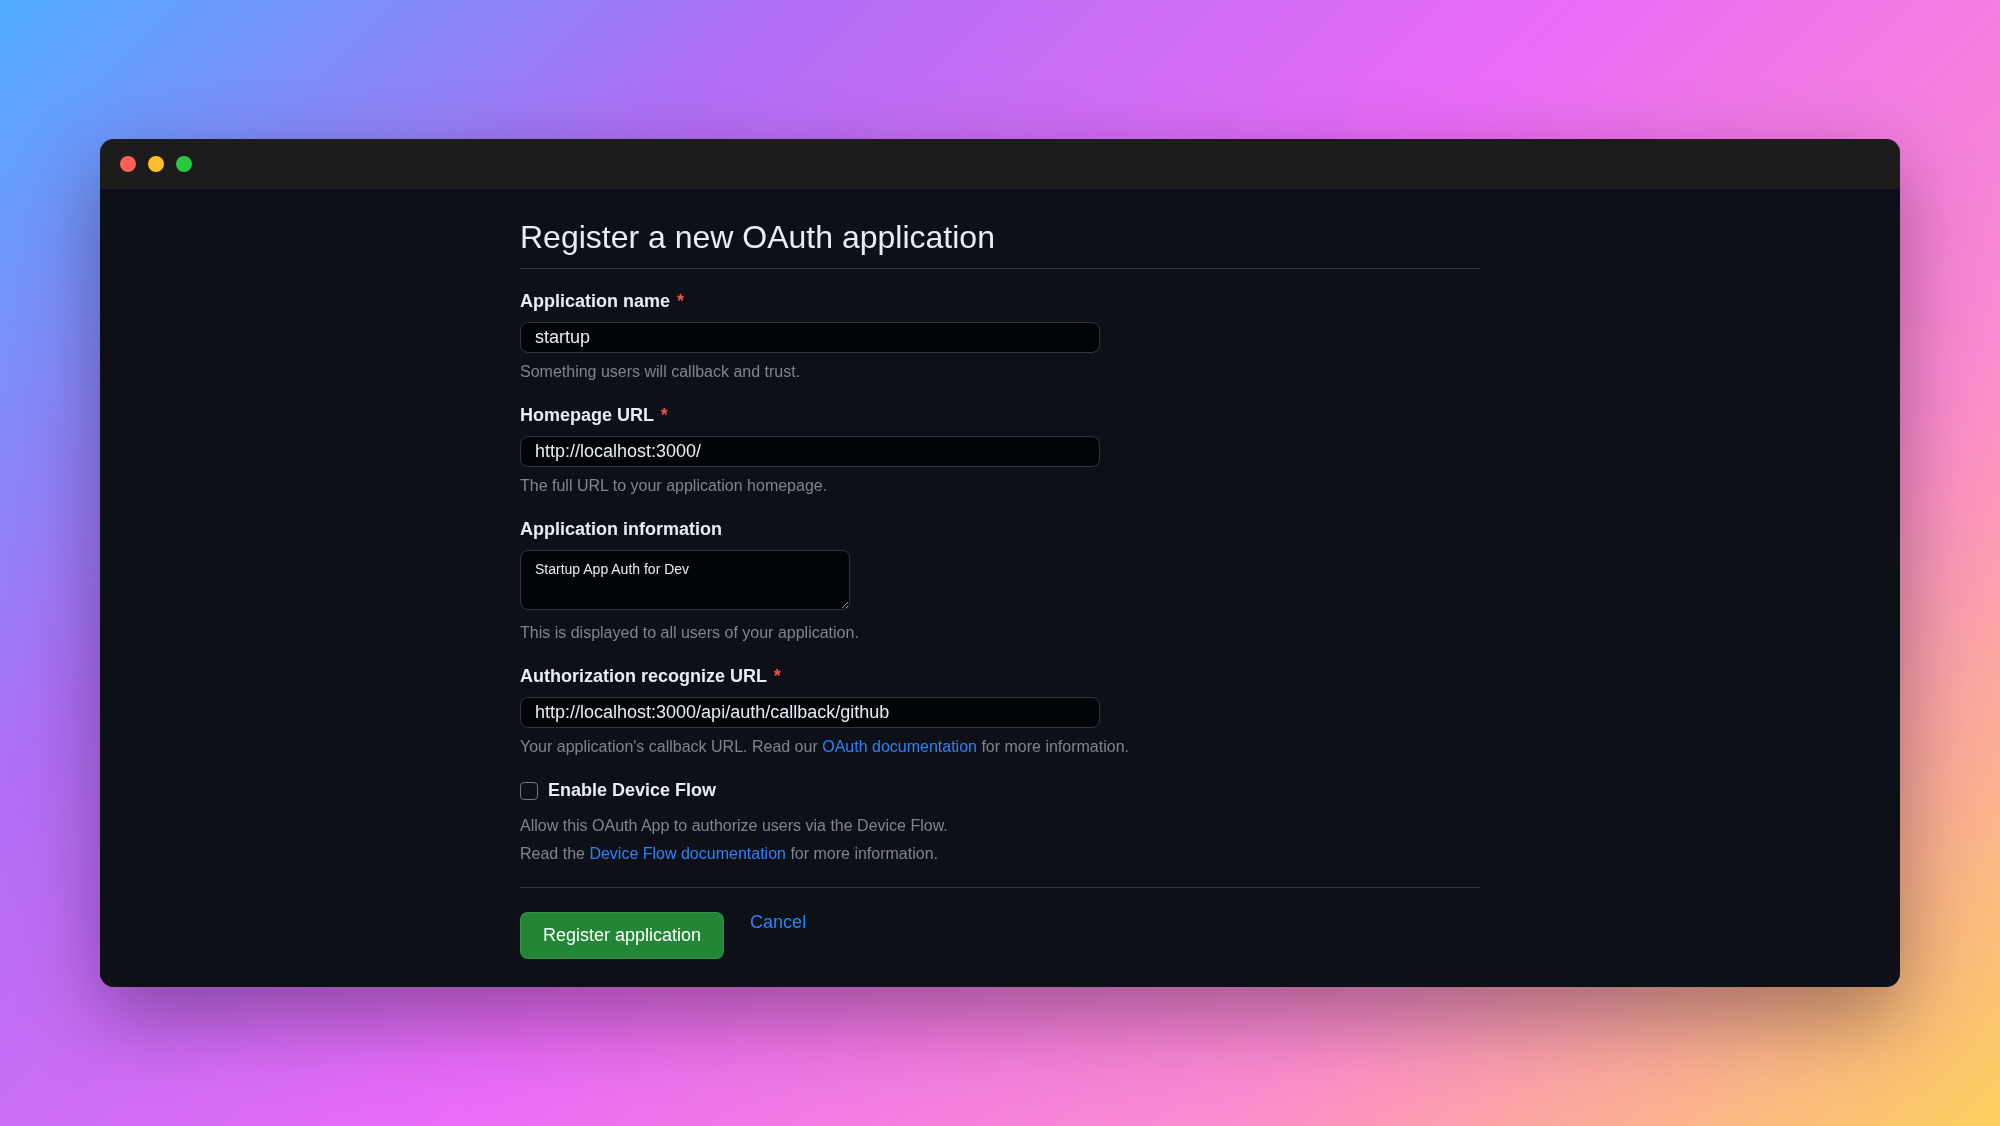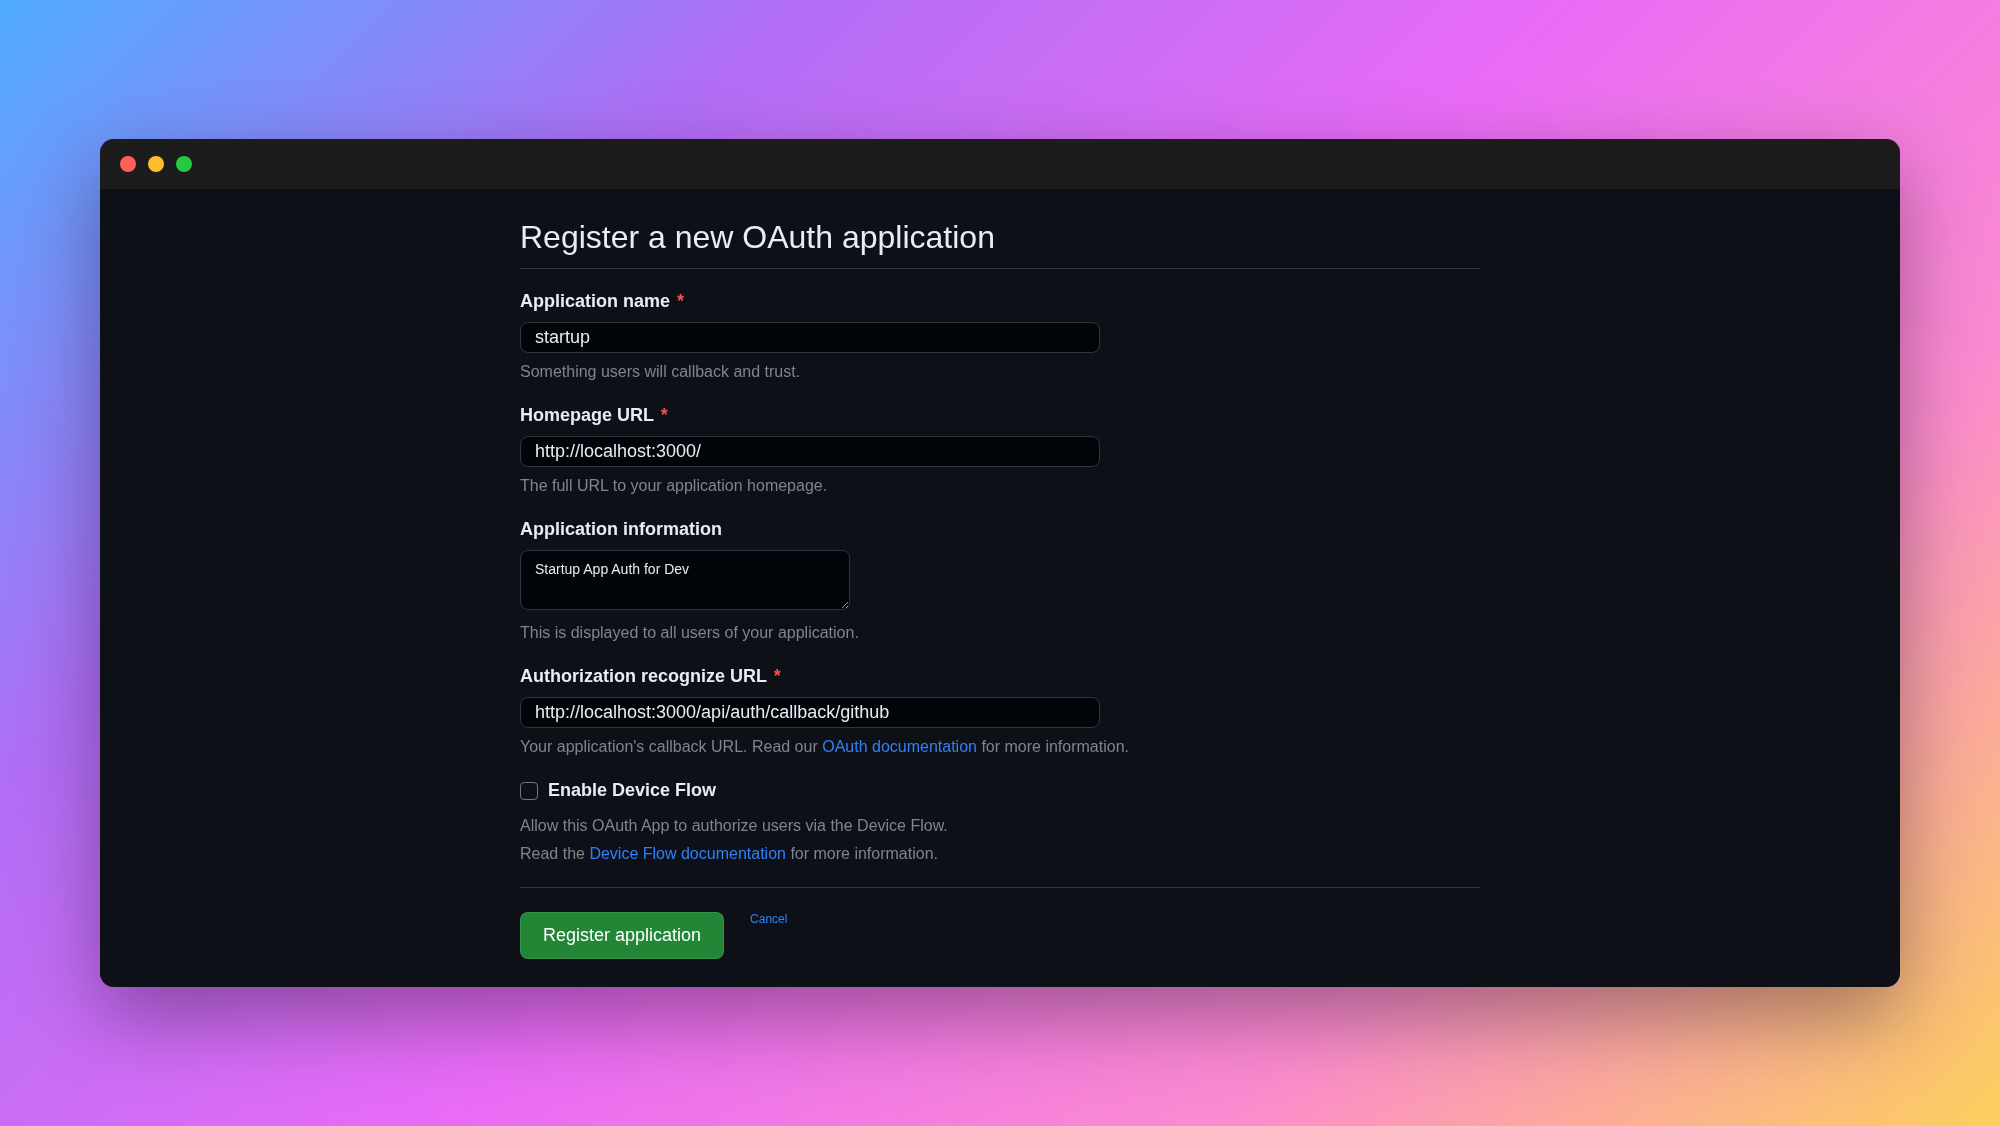--- a/index.html
+++ b/index.html
@@ -140,21 +140,21 @@
       padding: 12px 22px;
       font-size: 18px;
       font-weight: 500;
       cursor: pointer;
       font-family: inherit;
     }
     .btn-cancel {
       background: transparent;
       border: none;
       color: #2f81f7;
-      font-size: 12px;
+      font-size: 18px;
       cursor: pointer;
       font-family: inherit;
     }
   </style>
 </head>
 <body>
 
 <div class="browser-window">
   <div class="titlebar">
     <div class="tl-dot tl-red"></div>

